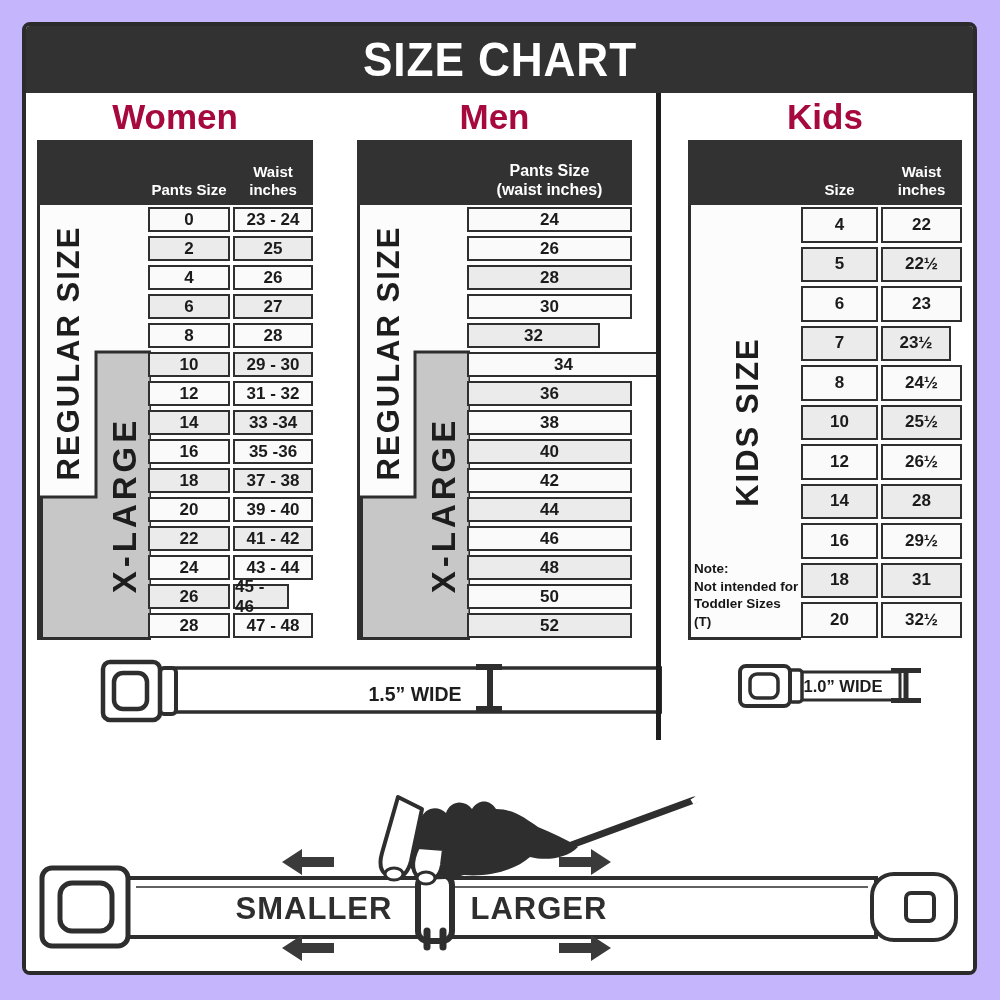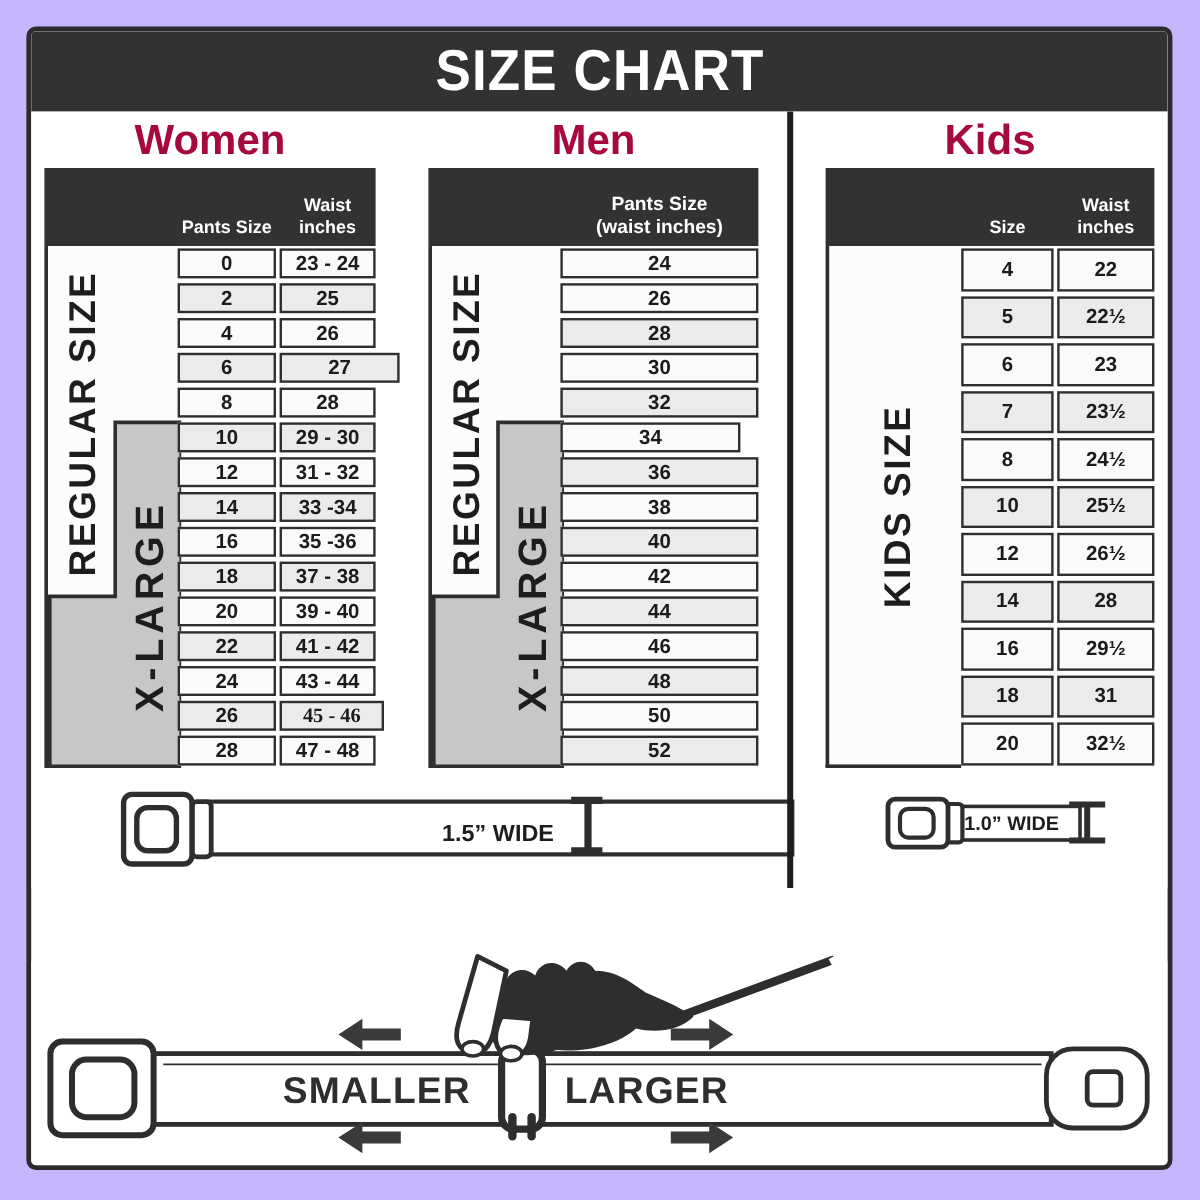--- a/index.html
+++ b/index.html
@@ -77,21 +77,21 @@
               <div class="trow">
                 <div class="cell alt" style="width: 82px;">2</div>
                 <div class="cell alt" style="width: 80px;">25</div>
               </div>
               <div class="trow">
                 <div class="cell" style="width: 82px;">4</div>
                 <div class="cell" style="width: 80px;">26</div>
               </div>
               <div class="trow">
                 <div class="cell alt" style="width: 82px;">6</div>
-                <div class="cell alt" style="width: 100px;">27</div>
+                <div class="cell alt" style="width: 80px;">27</div>
               </div>
               <div class="trow">
                 <div class="cell" style="width: 82px;">8</div>
                 <div class="cell" style="width: 80px;">28</div>
               </div>
               <div class="trow">
                 <div class="cell alt" style="width: 82px;">10</div>
                 <div class="cell alt" style="width: 80px;">29 - 30</div>
               </div>
               <div class="trow">
@@ -117,21 +117,21 @@
               <div class="trow">
                 <div class="cell alt" style="width: 82px;">22</div>
                 <div class="cell alt" style="width: 80px;">41 - 42</div>
               </div>
               <div class="trow">
                 <div class="cell" style="width: 82px;">24</div>
                 <div class="cell" style="width: 80px;">43 - 44</div>
               </div>
               <div class="trow">
                 <div class="cell alt" style="width: 82px;">26</div>
-                <div class="cell alt" style="width: 87px; font-family: Liberation Serif, serif;">45 - 46</div>
+                <div class="cell alt" style="width: 56px;">45 - 46</div>
               </div>
               <div class="trow">
                 <div class="cell" style="width: 82px;">28</div>
                 <div class="cell" style="width: 80px;">47 - 48</div>
               </div>
             </div>
       </div>
     </div>
 
     <div class="table m">
@@ -156,24 +156,24 @@
               <div class="trow">
                 <div class="cell" style="width: 165px;">26</div>
               </div>
               <div class="trow">
                 <div class="cell alt" style="width: 165px;">28</div>
               </div>
               <div class="trow">
                 <div class="cell" style="width: 165px;">30</div>
               </div>
               <div class="trow">
-                <div class="cell alt" style="width: 165px;">32</div>
-              </div>
-              <div class="trow">
-                <div class="cell" style="width: 150px;">34</div>
+                <div class="cell alt" style="width: 133px;">32</div>
+              </div>
+              <div class="trow">
+                <div class="cell" style="width: 193px;">34</div>
               </div>
               <div class="trow">
                 <div class="cell alt" style="width: 165px;">36</div>
               </div>
               <div class="trow">
                 <div class="cell" style="width: 165px;">38</div>
               </div>
               <div class="trow">
                 <div class="cell alt" style="width: 165px;">40</div>
               </div>
@@ -203,37 +203,42 @@
       <div class="thead">
         <div class="hlab" style="left:113px;width:77px;">Size</div>
         <div class="hlab" style="left:193px;width:81px;">
           <div>Waist</div>
           <div>inches</div>
         </div>
       </div>
       <div class="tbody">
         <div class="panel kids" style="width:113px;">
           <div class="vlabel kid" style="left:57px;top:217px;">KIDS SIZE</div>
+          <div class="note">
+            <div>Note:</div>
+            <div>Not intended for</div>
+            <div>Toddler Sizes (T)</div>
+          </div>
         </div>
         <div class="rows" style="left:113px;width:161px;" id="kids-rows">
               <div class="trow">
                 <div class="cell" style="width: 77px;">4</div>
                 <div class="cell" style="width: 81px;">22</div>
               </div>
               <div class="trow">
                 <div class="cell alt" style="width: 77px;">5</div>
                 <div class="cell alt" style="width: 81px;">22½</div>
               </div>
               <div class="trow">
                 <div class="cell" style="width: 77px;">6</div>
                 <div class="cell" style="width: 81px;">23</div>
               </div>
               <div class="trow">
                 <div class="cell alt" style="width: 77px;">7</div>
-                <div class="cell alt" style="width: 81px;">23½</div>
+                <div class="cell alt" style="width: 70px;">23½</div>
               </div>
               <div class="trow">
                 <div class="cell" style="width: 77px;">8</div>
                 <div class="cell" style="width: 81px;">24½</div>
               </div>
               <div class="trow">
                 <div class="cell alt" style="width: 77px;">10</div>
                 <div class="cell alt" style="width: 81px;">25½</div>
               </div>
               <div class="trow">

